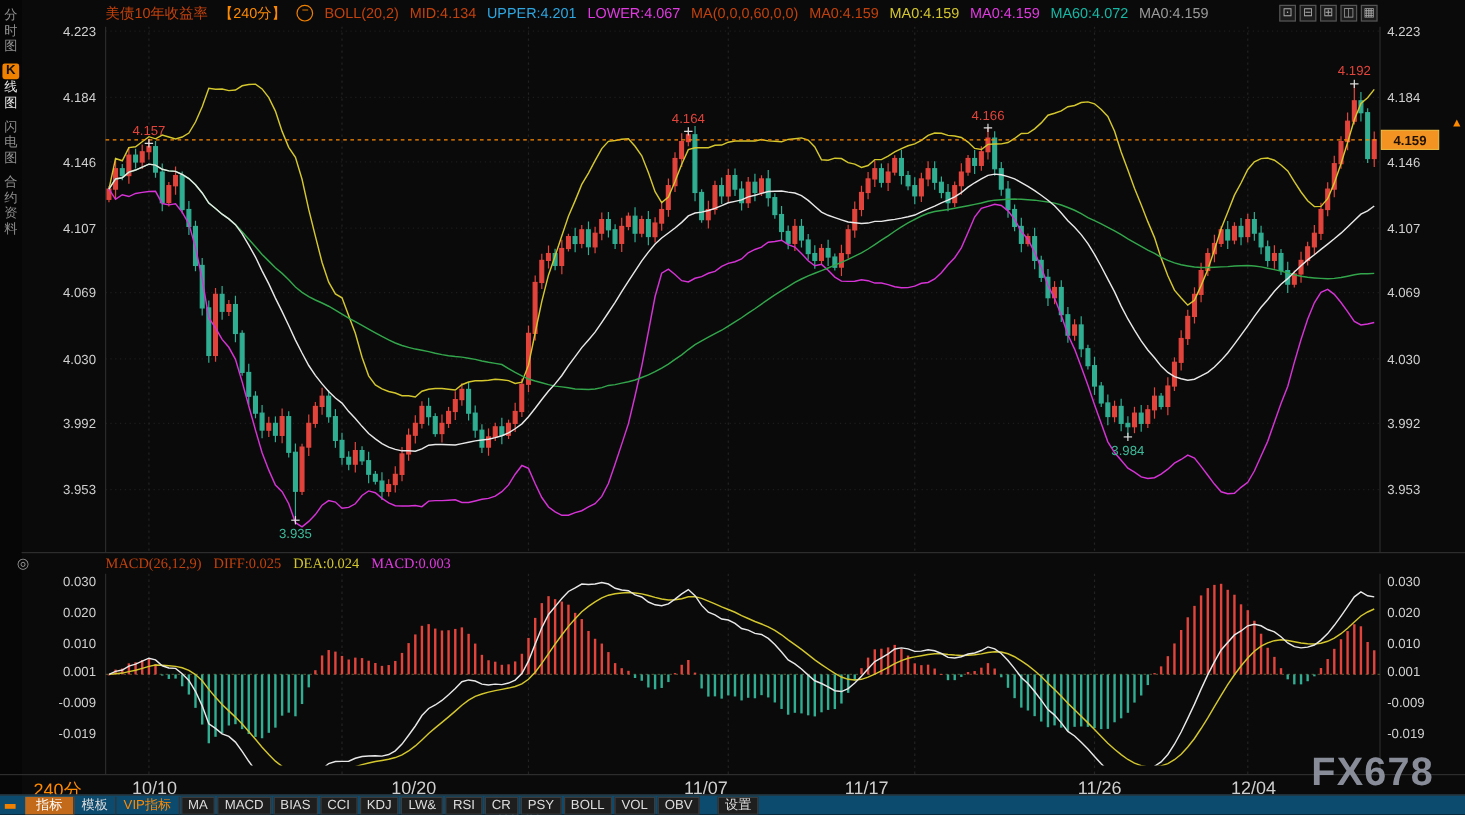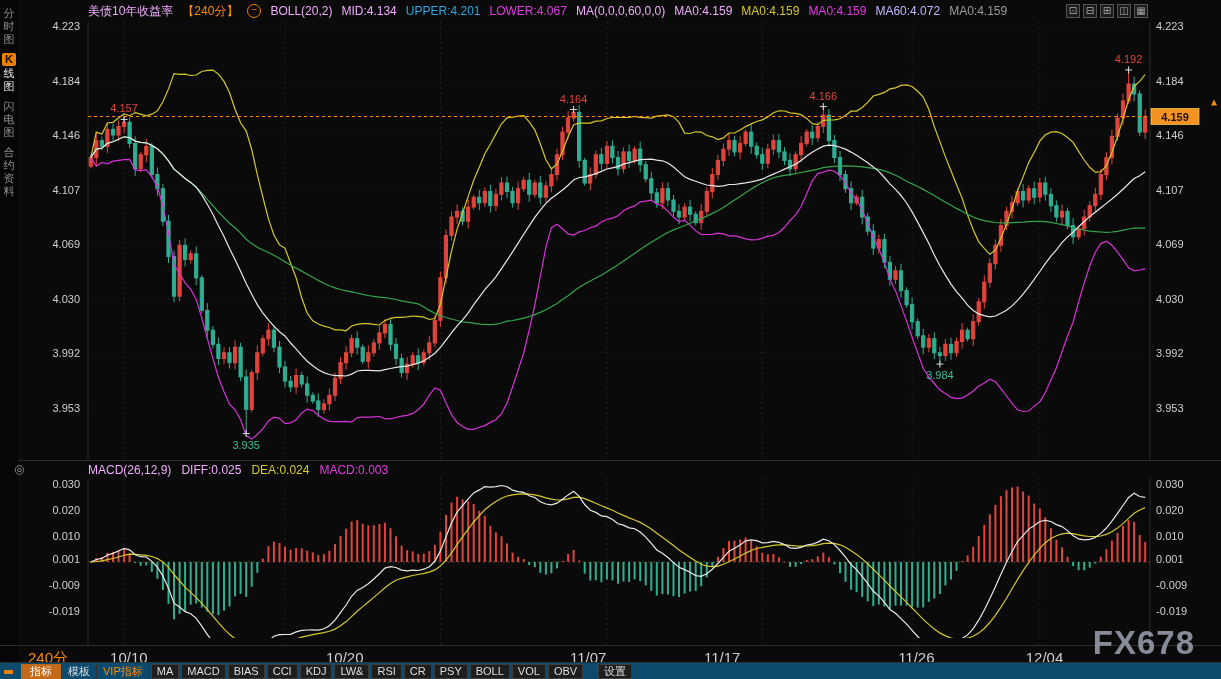--- a/index.html
+++ b/index.html
@@ -10,32 +10,32 @@
   .tab{width:16px;margin:7px 1px;text-align:center;color:#8f8f8f;font-size:11px;cursor:pointer;}
   .tab.active{color:#e6e6e6;}
   .tch{display:block;line-height:13px;}
   .k-badge{display:block;line-height:13px;background:#f08000;color:#111;font-weight:bold;border-radius:2px;margin:0 1px 1px 1px;}
   
   .header{position:absolute;left:18px;top:0;width:1203px;height:22px;font-size:12px;
           display:flex;align-items:center;padding-left:70px;box-sizing:border-box;white-space:nowrap;}
   .header span{margin-right:9px;}
   .collapse{display:inline-block;width:12px;height:12px;line-height:10px;text-align:center;
             border:1px solid #f08000;border-radius:50%;color:#f08000;font-size:10px;margin-right:10px;cursor:pointer;}
-  .c-white{color:#f0abfc;} .c-orange{color:#ff8a00;} .c-cyan{color:#2ea6e0;}
-  .c-magenta{color:#e23ae2;} .c-yellow{color:#d4c72e;} .c-green{color:#c4b5fd;} .c-gray{color:#9a9a9a;}
+  .c-white{color:#c2410c;} .c-orange{color:#ff8a00;} .c-cyan{color:#2ea6e0;}
+  .c-magenta{color:#e23ae2;} .c-yellow{color:#d4c72e;} .c-green{color:#14b8a6;} .c-gray{color:#9a9a9a;}
   .win-icons{position:absolute;right:64px;top:4px;display:flex;gap:3px;}
   .win-icon{width:12px;height:12px;line-height:12px;text-align:center;font-size:10px;color:#aaa;
             background:#1c1c1c;border:1px solid #555;cursor:pointer;margin:0!important;}
   
   #main-svg{position:absolute;left:18px;top:22px;}
   #macd-svg{position:absolute;left:18px;top:478px;}
   text.ax{fill:#cfcfcf;font-size:11px;font-family:"Liberation Sans","DejaVu Sans",sans-serif;}
   
   .macd-header{position:absolute;left:18px;top:460px;width:1203px;height:18px;border-top:1px solid #2d2d2d;
-               font-size:12px;padding-left:70px;box-sizing:border-box;display:flex;align-items:center;}
+               font-size:12px;padding-left:70px;box-sizing:border-box;display:flex;align-items:center;font-family:Liberation Serif, serif;}
   .macd-header span{margin-right:10px;}
   .magnifier{position:absolute;left:14px;top:462px;color:#999;font-size:12px;cursor:pointer;}
   
   .xaxis{position:absolute;left:0;top:645px;width:1221px;height:17px;border-top:1px solid #2d2d2d;font-size:15px;}
   .period-label{position:absolute;left:28px;top:3px;color:#ff8a00;}
   .date-label{position:absolute;top:3px;color:#cfcfcf;}
   .watermark{position:absolute;top:624px;right:26px;font-size:33px;font-weight:bold;color:#959ba8;
              letter-spacing:1px;opacity:.9;z-index:5;}
   
   .toolbar{position:absolute;left:0;top:662px;width:1221px;height:17px;background:#0c4a6e;

